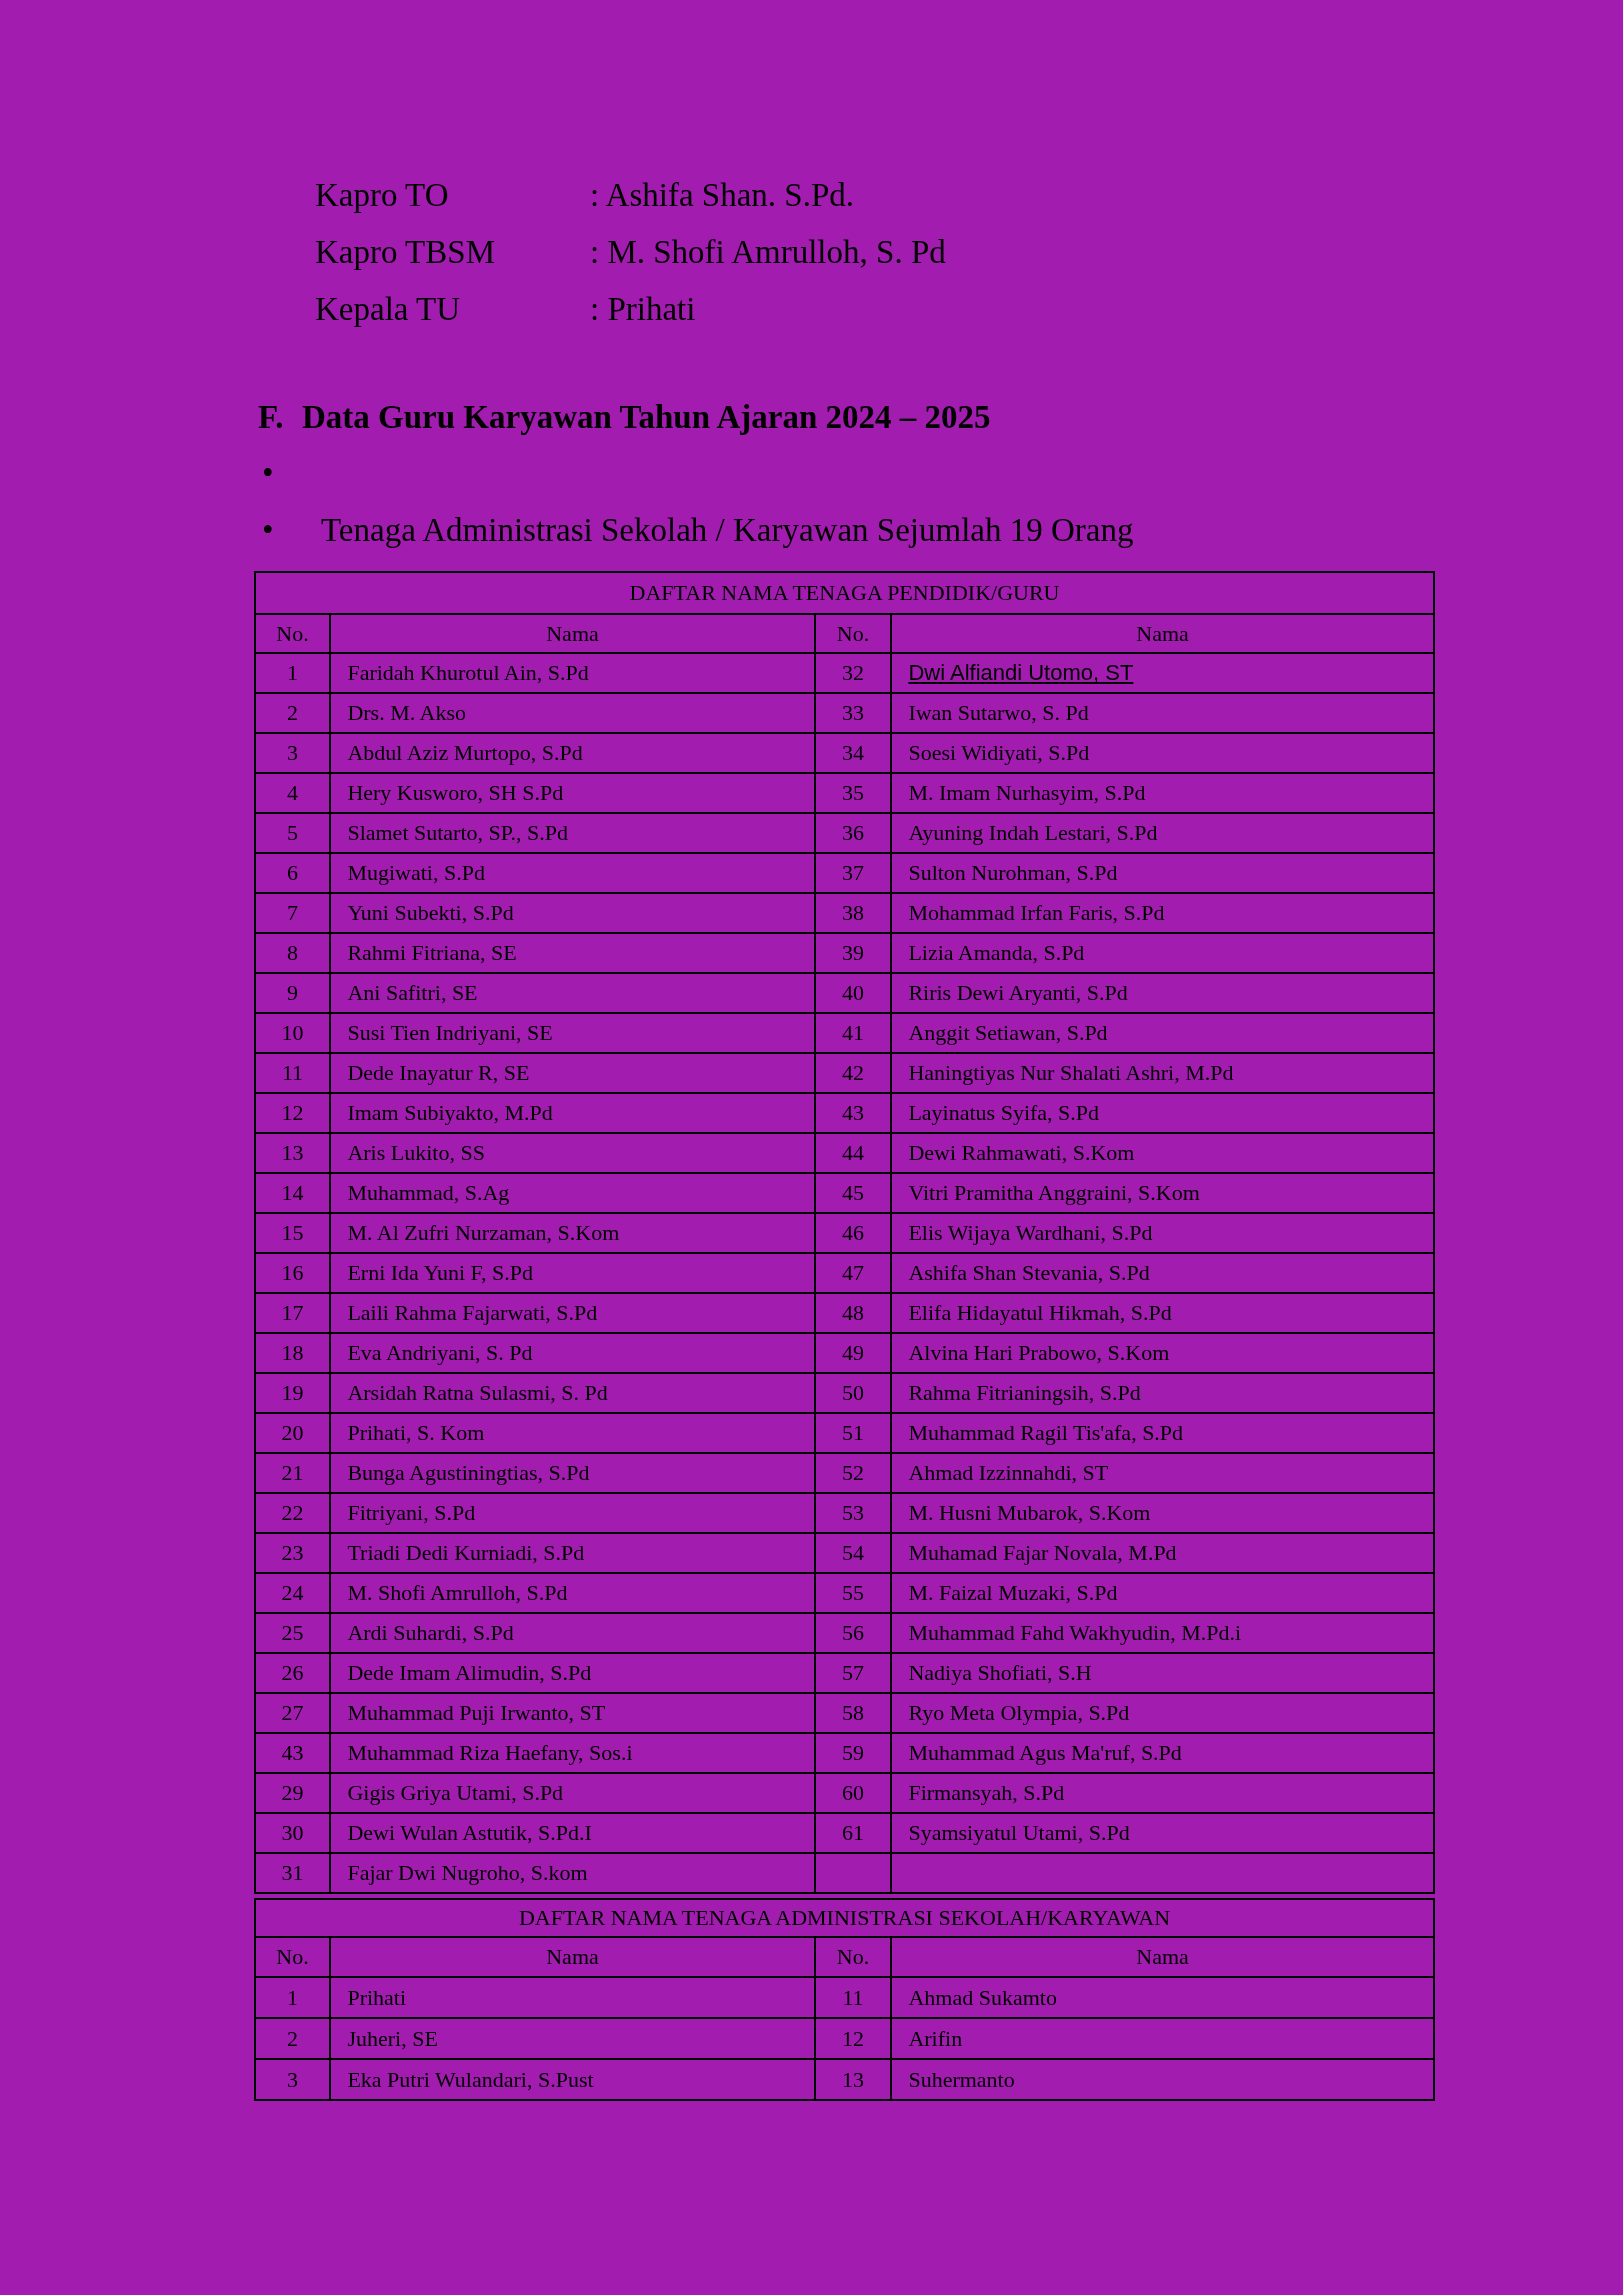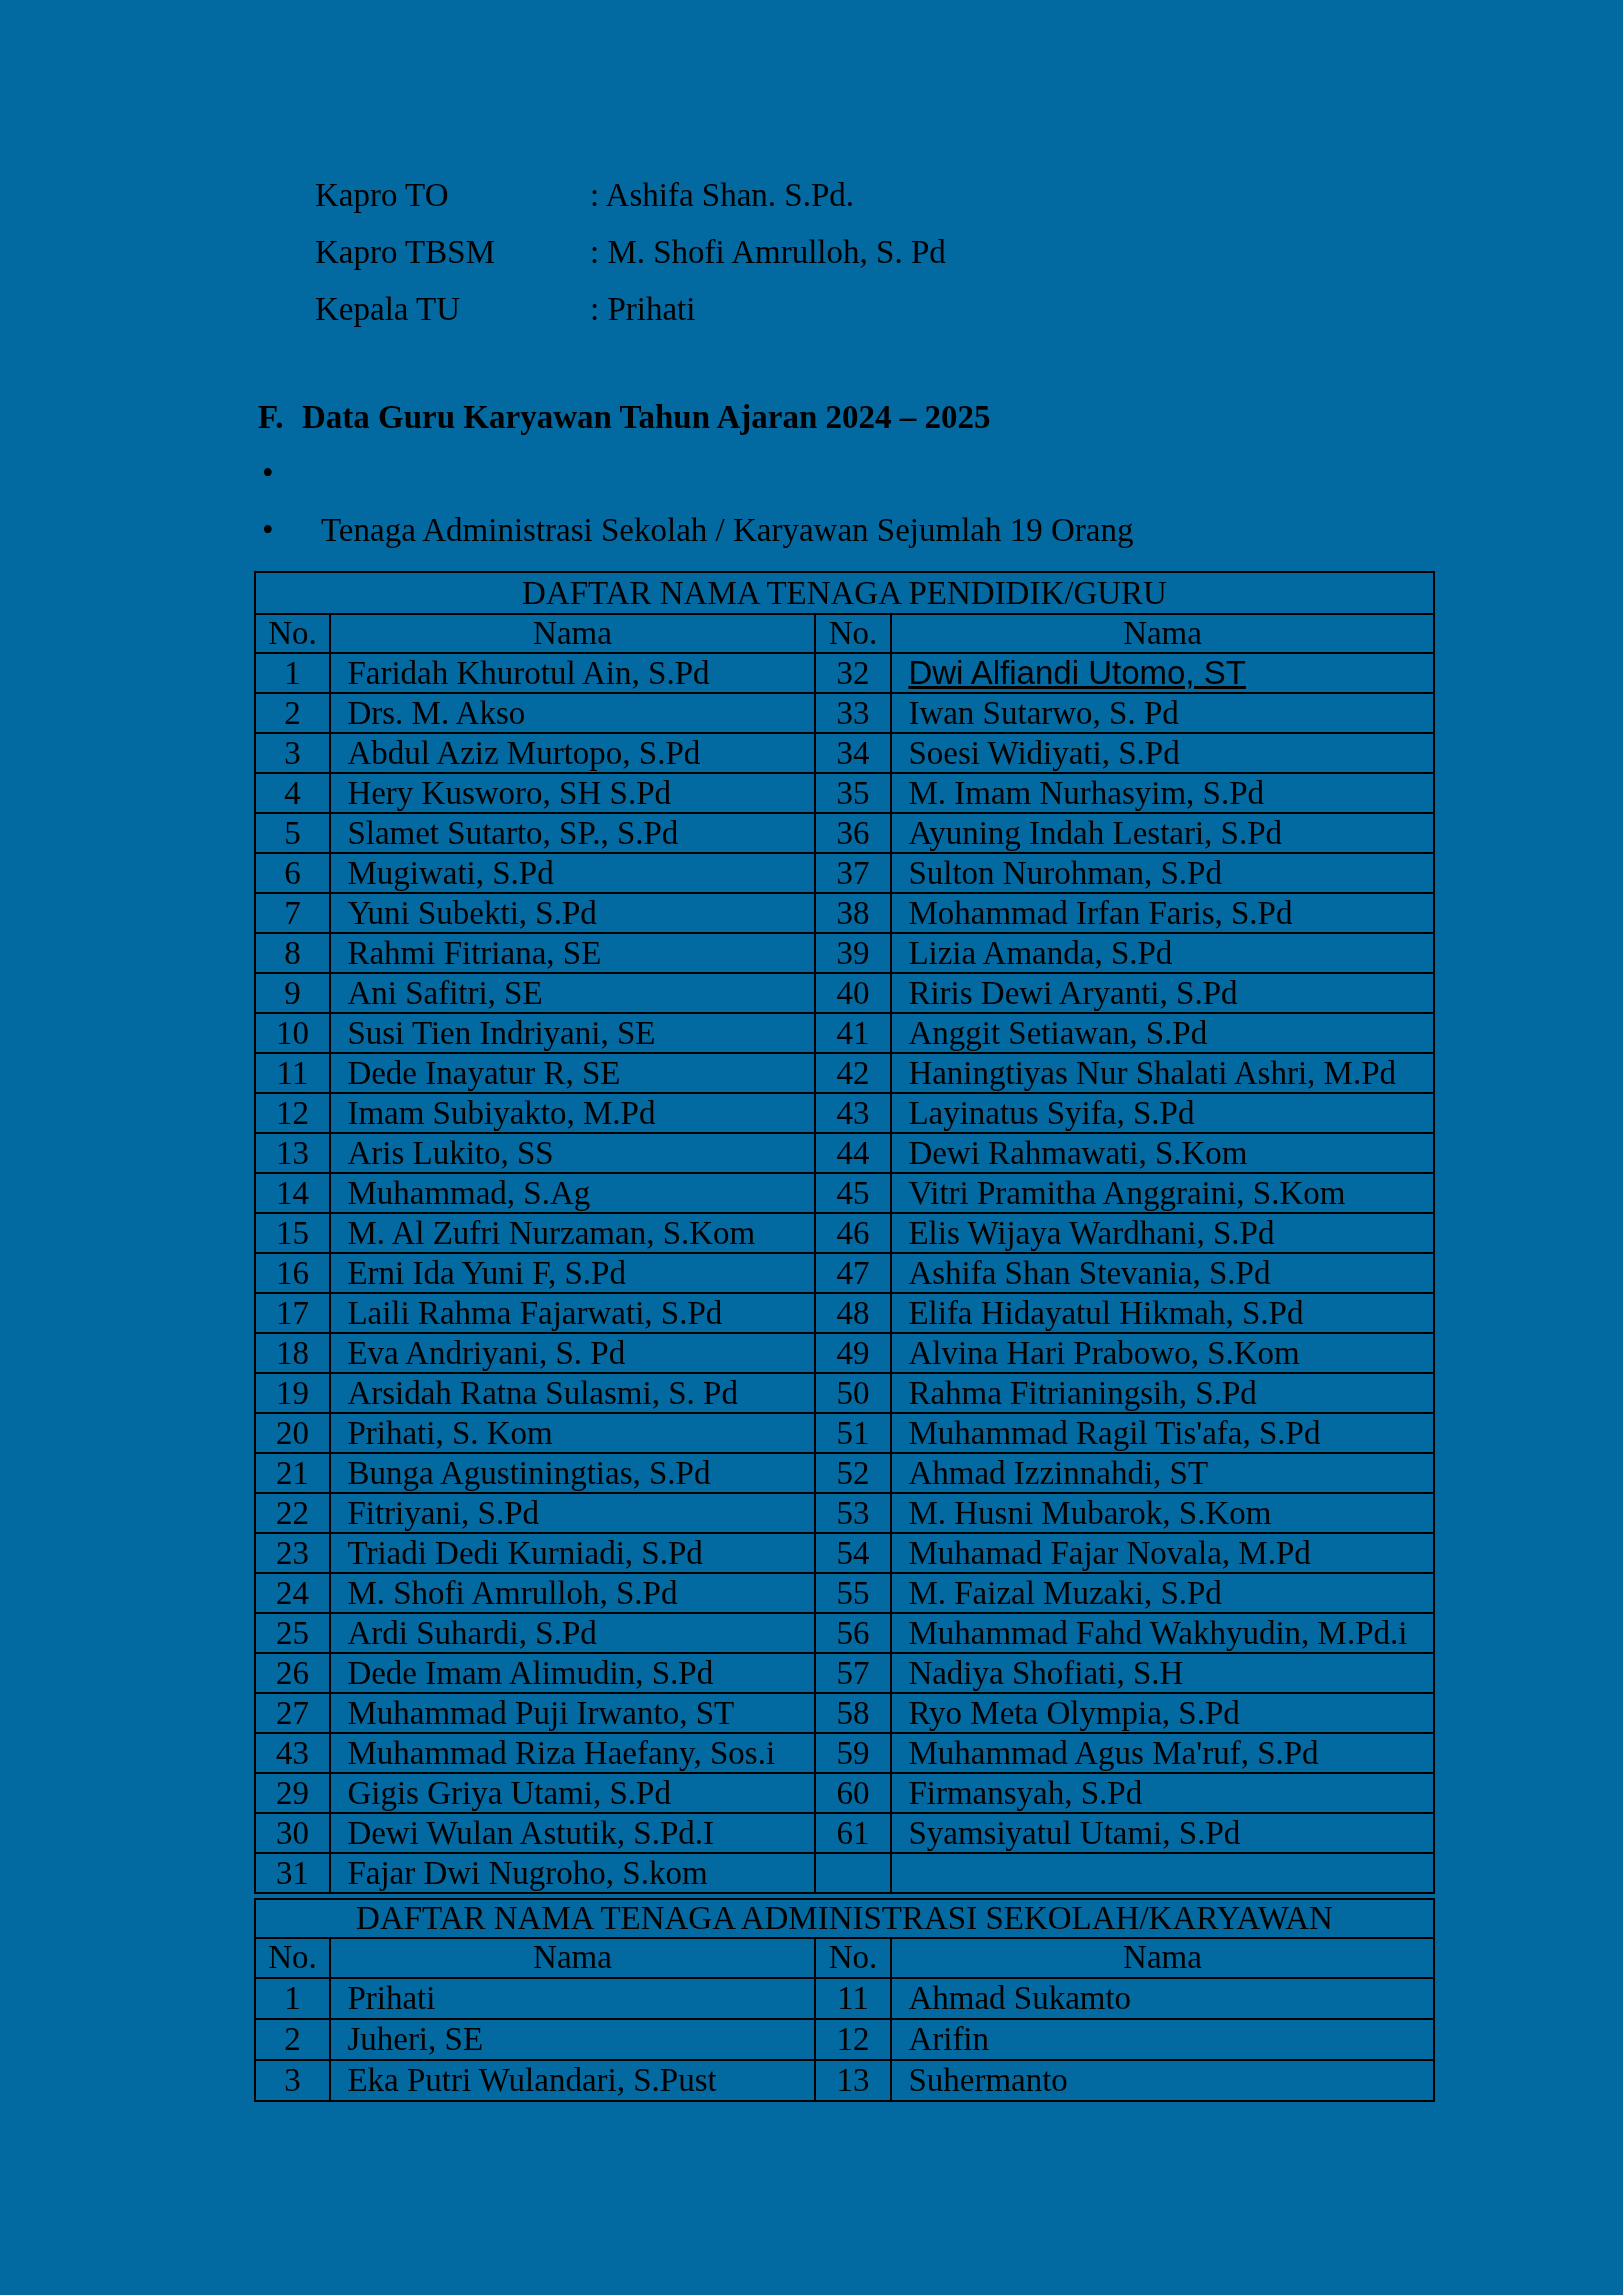--- a/index.html
+++ b/index.html
@@ -1,20 +1,20 @@
 <!DOCTYPE html>
 <html style="font-size:10.5px"><head>
 <meta charset="utf-8">
 <style>
   html, body { margin: 0; padding: 0; background: #ffffff; }
   .page {
     position: relative;
     width: 1623px;
     height: 2295px;
-    background: #0369a1;
+    background: #a21caf;
     color: #000000;
     font-family: "Liberation Serif", serif;
     overflow: hidden;
   }
 
   
   .info-block { position: absolute; left: 315px; top: 167px; }
   .info-line { display: flex; height: 57px; align-items: center; font-size: 33px; }
   .info-label { width: 275px; flex: 0 0 275px; }
 
@@ -29,21 +29,21 @@
   
   .bullets { position: absolute; left: 262px; top: 445px; }
   .bullet-line { display: flex; height: 57px; align-items: center; font-size: 33px; }
   .bullet-marker { width: 59px; flex: 0 0 59px; font-size: 33px; }
 
   
   table.doc-table {
     position: absolute; left: 254px;
     border-collapse: collapse; table-layout: fixed;
     width: 1179px;
-    font-size: 33px; line-height: 1.05;
+    font-size: 22px; line-height: 1.05;
   }
   table.doc-table td {
     border: 2.6px solid #000000;
     vertical-align: middle;
     overflow: hidden;
     white-space: nowrap;
   }
   #teacher-table { top: 571px; }
   #staff-table   { top: 1898px; padding-left: 24px; }
 

